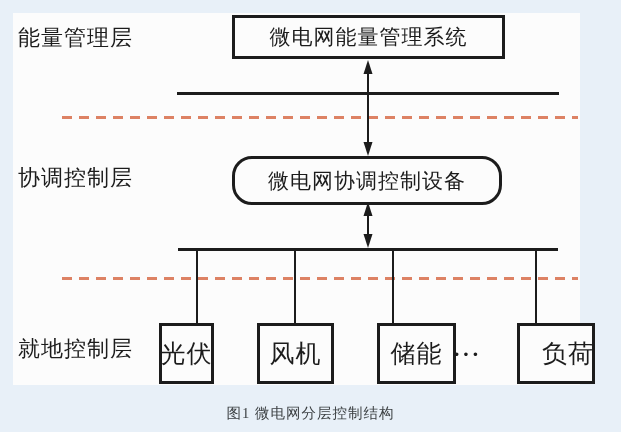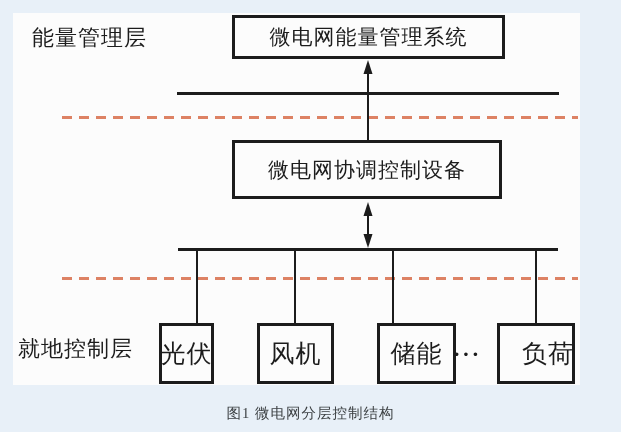--- a/index.html
+++ b/index.html
@@ -15,37 +15,37 @@
   .stage{position:absolute;left:0;top:0;width:621px;height:432px;}
   .panel{
     position:absolute;left:13px;top:13px;width:567px;height:372px;
     background:var(--panel);
   }
   .layer-label{
     position:absolute;left:18px;
     font-size:22px;letter-spacing:1px;color:var(--line);
     white-space:nowrap;
   }
-  .lbl-1{top:23px;margin-left:14px;}
+  .lbl-1{top:23px;}
   .lbl-2{top:163px;}
   .lbl-3{top:334px;}
   .node{
     position:absolute;box-sizing:border-box;
     border:3px solid var(--line);
     display:flex;align-items:center;justify-content:center;
     font-size:21px;color:var(--line);letter-spacing:1px;
     background:var(--panel);white-space:nowrap;
   }
   .node-top{left:232px;top:15px;width:273px;height:44px;}
-  .node-mid{left:232px;top:140px;width:270px;height:59px;}
+  .node-mid{left:232px;top:156px;width:270px;height:49px;border-radius:20px;}
   .unit{top:323px;height:61px;font-size:25px;}
   .unit-pv{left:159px;width:55px;}
   .unit-wind{left:257px;width:77px;}
   .unit-storage{left:353px;width:79px;margin-left:24px;}
-  .unit-load{left:497px;width:78px;padding-left:24px;}
+  .unit-load{left:517px;width:78px;padding-left:24px;}
   .bus{
     position:absolute;height:3px;background:var(--line);
   }
   .bus-1{left:177px;top:92px;width:382px;}
   .bus-2{left:178px;top:248px;width:380px;}
   .dash-line{
     position:absolute;height:3px;
     background:repeating-linear-gradient(90deg,var(--dashed) 0 10px,transparent 10px 17px);
   }
   .dash-1{left:62px;top:116px;width:516px;}
@@ -74,20 +74,21 @@
   svg{display:block;}
 </style>
 </head>
 <body>
 
 <div class="stage">
 
   <div class="panel"></div>
 
   <div class="layer-label lbl-1">能量管理层</div>
+  <div class="layer-label lbl-2">协调控制层</div>
   <div class="layer-label lbl-3">就地控制层</div>
 
   <div class="bus bus-1"></div>
   <div class="bus bus-2"></div>
 
   <div class="dash-line dash-1"></div>
   <div class="dash-line dash-2"></div>
 
   <div class="varrow arrow-1">
     <svg width="14" height="96" viewBox="0 0 14 96">

